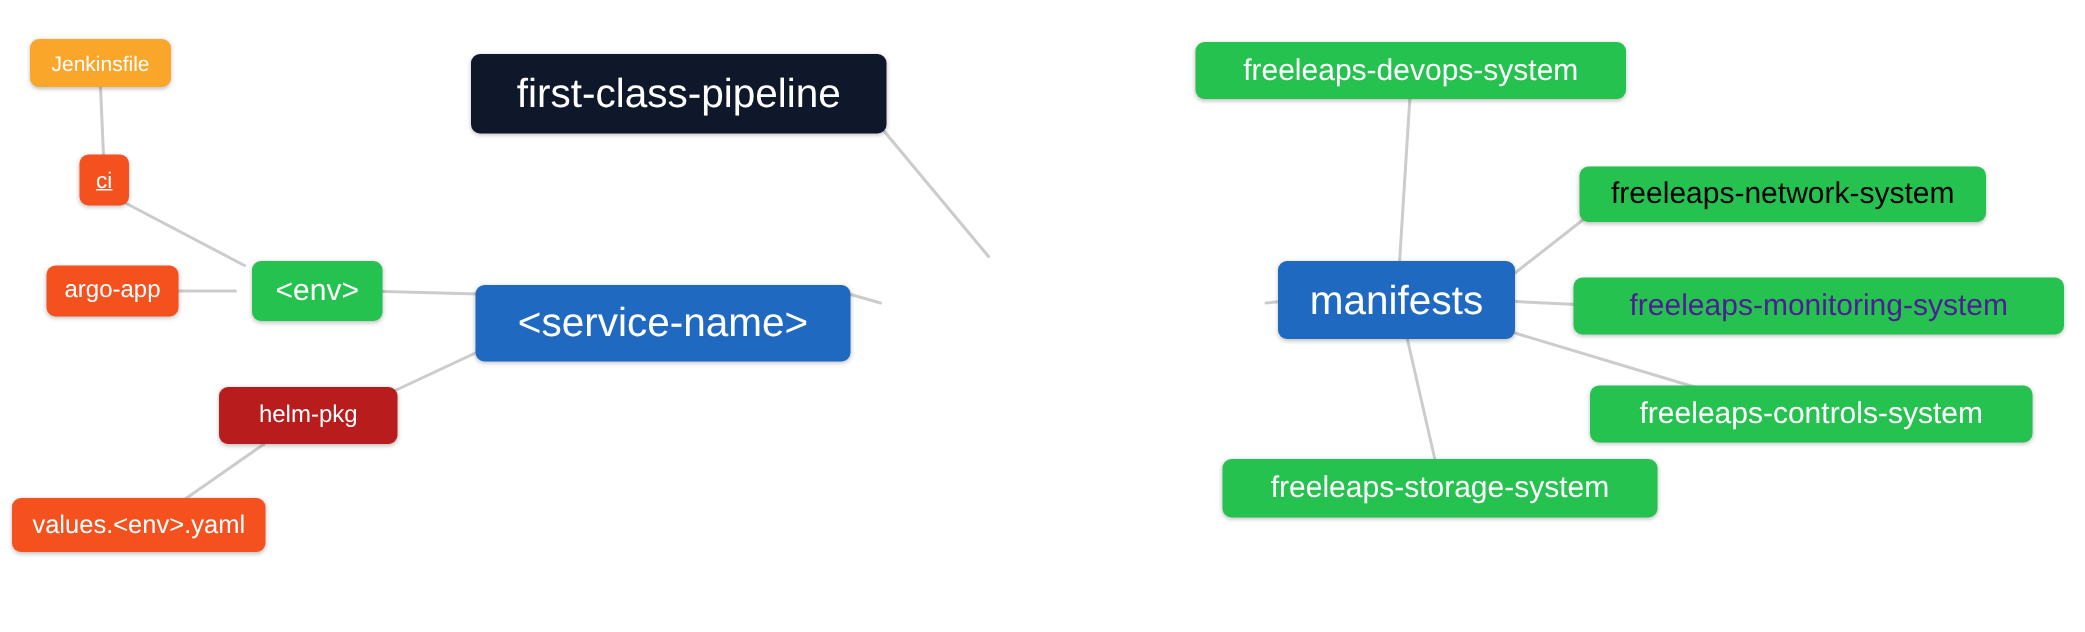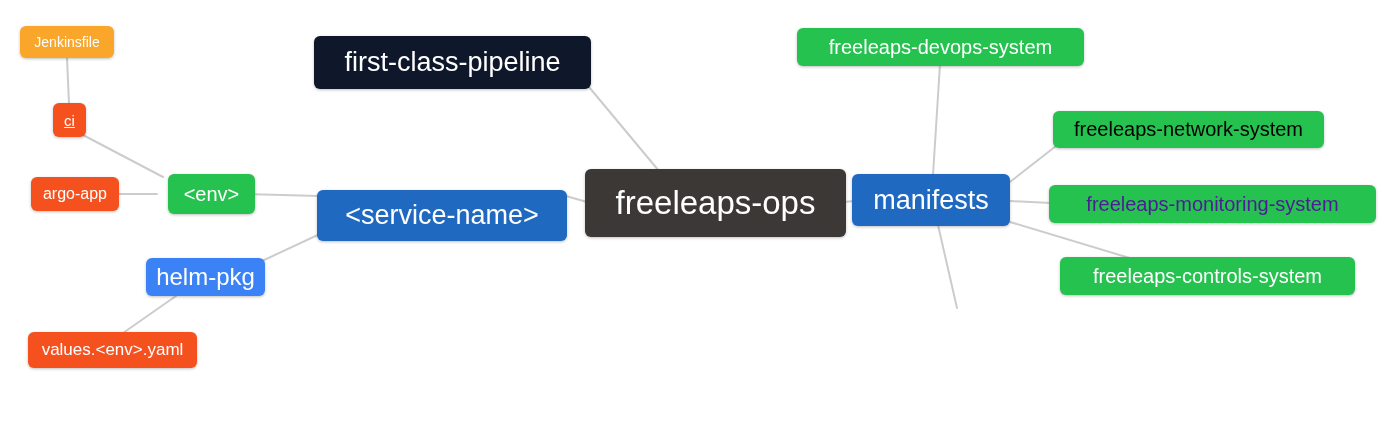--- a/index.html
+++ b/index.html
@@ -57,23 +57,23 @@
       <line x1="1010" y1="182" x2="1056" y2="146" stroke="#CCCCCC" stroke-width="2" stroke-linecap="round"></line>
       <line x1="1010" y1="201" x2="1051" y2="203" stroke="#CCCCCC" stroke-width="2" stroke-linecap="round"></line>
       <line x1="1010" y1="222" x2="1133" y2="259" stroke="#CCCCCC" stroke-width="2" stroke-linecap="round"></line>
       <line x1="938" y1="225" x2="957" y2="308" stroke="#CCCCCC" stroke-width="2" stroke-linecap="round"></line>
     </svg>
 
 <div class="node" style="left: 20px; top: 26px; width: 94px; height: 32px; font-size: 14px; background: rgb(249, 166, 43); color: rgb(255, 255, 255);">Jenkinsfile</div>
     <div class="node" style="left: 53px; top: 103px; width: 33px; height: 34px; font-size: 15px; background: rgb(244, 81, 30); color: rgb(255, 255, 255); text-decoration: underline;">ci</div>
     <div class="node" style="left: 31px; top: 177px; width: 88px; height: 34px; font-size: 16px; background: rgb(244, 81, 30); color: rgb(255, 255, 255);">argo-app</div>
     <div class="node" style="left: 168px; top: 174px; width: 87px; height: 40px; font-size: 20px; background: rgb(38, 194, 79); color: rgb(255, 255, 255);">&lt;env&gt;</div>
-    <div class="node" style="left: 146px; top: 258px; width: 119px; height: 38px; font-size: 24px; background: #3b82f6; color: rgb(255, 255, 255);">helm-pkg</div>
-    <div class="node" style="left: 8px; top: 332px; width: 169px; height: 36px; font-size: 17px; background: rgb(244, 81, 30); color: rgb(255, 255, 255); margin-left: 20px;">values.&lt;env&gt;.yaml</div>
+    <div class="node" style="left: 146px; top: 258px; width: 119px; height: 38px; font-size: 16px; background: #b91c1c; color: rgb(255, 255, 255);">helm-pkg</div>
+    <div class="node" style="left: 8px; top: 332px; width: 169px; height: 36px; font-size: 17px; background: rgb(244, 81, 30); color: rgb(255, 255, 255);">values.&lt;env&gt;.yaml</div>
     <div class="node" style="left: 314px; top: 36px; width: 277px; height: 53px; font-size: 27px; background: #0f172a; color: rgb(255, 255, 255);">first-class-pipeline</div>
     <div class="node" style="left: 317px; top: 170px; width: 250px; height: 51px; font-size: 27px; background: rgb(31, 105, 193); color: rgb(255, 255, 255); margin-top: 20px;">&lt;service-name&gt;</div>
-    <div class="node" style="left: 585px; top: 169px; width: 261px; height: 68px; font-size: 33px; background: rgb(59, 56, 53); color: rgb(255, 255, 255);">freeleaps-ops</div>
     <div class="node" style="left: 852px; top: 174px; width: 158px; height: 52px; font-size: 27px; background: rgb(31, 105, 193); color: rgb(255, 255, 255);">manifests</div>
     <div class="node" style="left: 797px; top: 28px; width: 287px; height: 38px; font-size: 20px; background: rgb(38, 194, 79); color: rgb(255, 255, 255);">freeleaps-devops-system</div>
     <div class="node" style="left: 1053px; top: 111px; width: 271px; height: 37px; font-size: 20px; background: rgb(38, 194, 79); color: #000000;">freeleaps-network-system</div>
     <div class="node" style="left: 1049px; top: 185px; width: 327px; height: 38px; font-size: 20px; background: rgb(38, 194, 79); color: #4c1d95;">freeleaps-monitoring-system</div>
     <div class="node" style="left: 1060px; top: 257px; width: 295px; height: 38px; font-size: 20px; background: rgb(38, 194, 79); color: rgb(255, 255, 255);">freeleaps-controls-system</div>
+    <div class="node" style="left: 815px; top: 306px; width: 290px; height: 39px; font-size: 20px; background: rgb(38, 194, 79); color: rgb(255, 255, 255);">freeleaps-storage-system</div>
   </div>
 
 </body></html>

